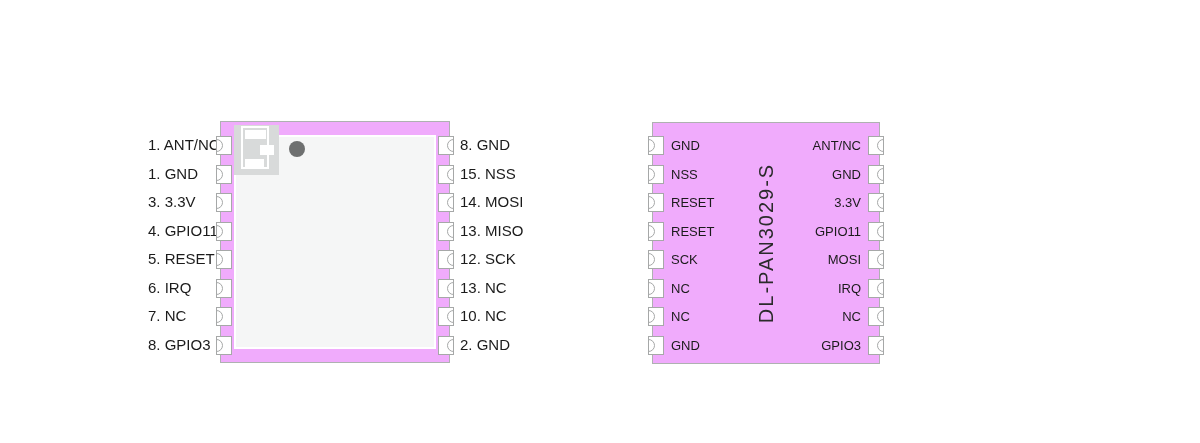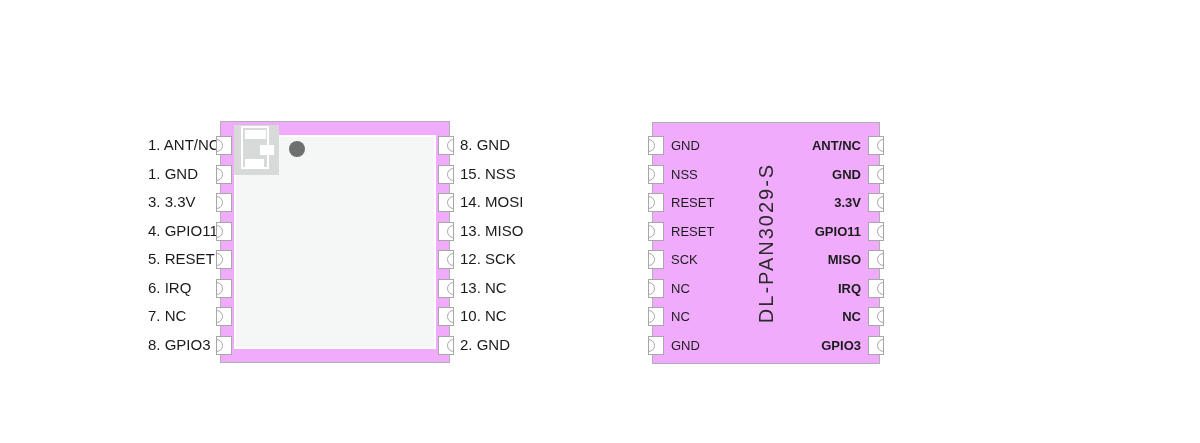--- a/index.html
+++ b/index.html
@@ -28,21 +28,21 @@
   
   .dot{position:absolute;left:68px;top:19px;width:16px;height:16px;border-radius:50%;background:#6e7070;}
   
   .pin{position:absolute;width:16px;height:19px;background:#ffffff;border:1px solid #a6a8a8;box-sizing:border-box;overflow:hidden;}
   .pin::after{content:"";position:absolute;top:2px;width:13px;height:13px;border-radius:50%;
               border:1.5px solid #a6a8a8;background:#ffffff;box-sizing:border-box;}
   .pin.pl{left:-5px;}  .pin.pl::after{left:-7px;}
   .pin.pr{right:-5px;} .pin.pr::after{right:-7px;}
   
   .module-b .lblL{position:absolute;left:18px;height:18px;line-height:18px;font-size:13px;white-space:nowrap;}
-  .module-b .lblR{position:absolute;right:18px;height:18px;line-height:18px;font-size:13px;white-space:nowrap;text-align:right;font-weight:bold;}
+  .module-b .lblR{position:absolute;right:18px;height:18px;line-height:18px;font-size:13px;white-space:nowrap;text-align:right;}
   .vlabel{position:absolute;left:50%;top:50%;transform:translate(-50%,-50%) rotate(-90deg);
           white-space:nowrap;font-size:20px;letter-spacing:2px;color:#2b2b2b;}
 </style>
 </head>
 <body>
 
 <div class="canvas">
 
   <div class="labels-a-left">
     <div class="lbl" style="top:136px">1. ANT/NC</div>
@@ -123,21 +123,21 @@
     <div class="lblL" style="top:100px">RESET</div>
     <div class="lblL" style="top:128px">SCK</div>
     <div class="lblL" style="top:157px">NC</div>
     <div class="lblL" style="top:185px">NC</div>
     <div class="lblL" style="top:214px">GND</div>
 
     <div class="lblR" style="top:14px">ANT/NC</div>
     <div class="lblR" style="top:43px">GND</div>
     <div class="lblR" style="top:71px">3.3V</div>
     <div class="lblR" style="top:100px">GPIO11</div>
-    <div class="lblR" style="top:128px">MISO</div>
+    <div class="lblR" style="top:128px">MOSI</div>
     <div class="lblR" style="top:157px">IRQ</div>
     <div class="lblR" style="top:185px">NC</div>
     <div class="lblR" style="top:214px">GPIO3</div>
 
     <div class="vlabel">DL-PAN3029-S</div>
   </div>
 
 </div>
 
 </body></html>

